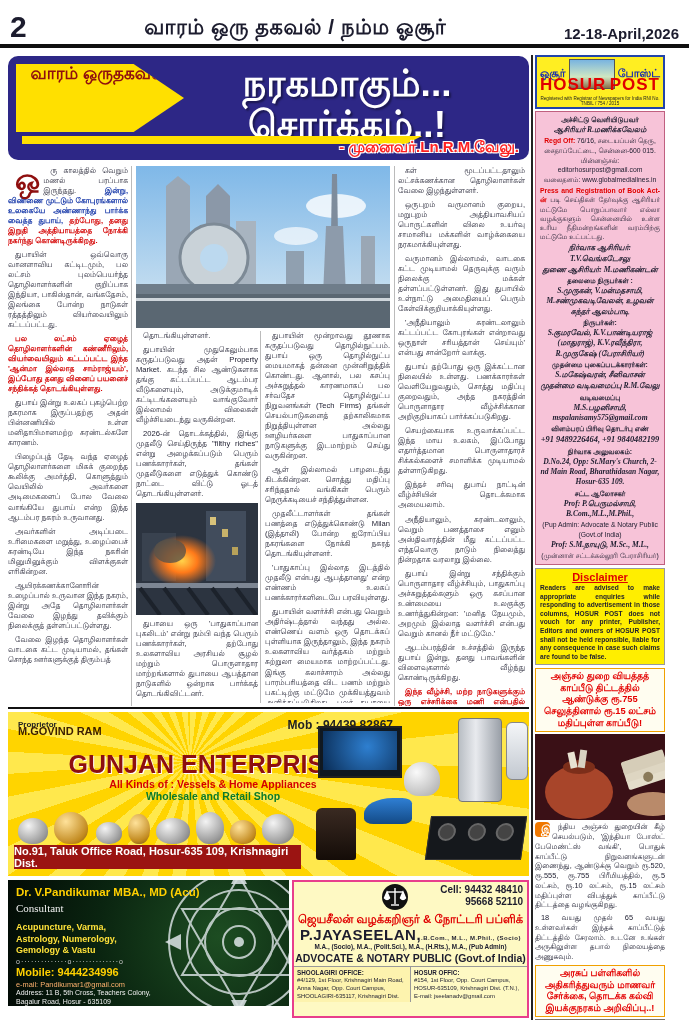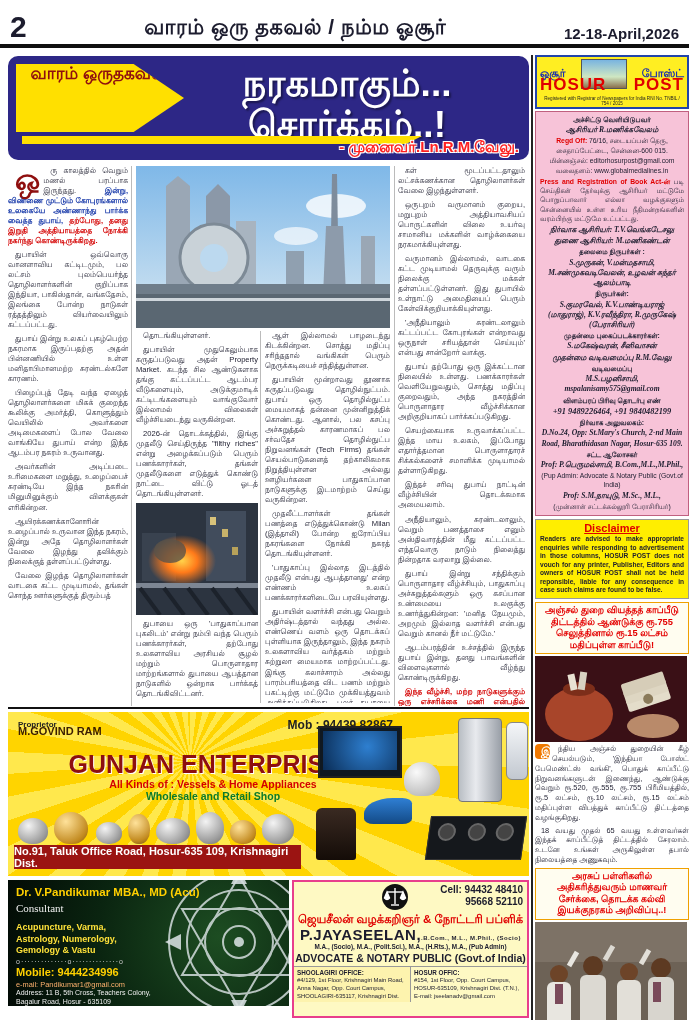--- a/index.html
+++ b/index.html
@@ -43,21 +43,21 @@
   .blue-b{color:#1436a8;font-weight:bold;}
   .red-b{color:#d40000;font-weight:bold;}
   p.red-b{color:#d40000;font-weight:bold;}
   .photo{position:relative;overflow:hidden;background:#ccc;}
   .dubai{width:254px;height:162px;}
   .fire{width:100%;height:112px;margin:2px 0 4px 0;}
 
   .hrule{position:absolute;left:8px;top:707px;width:521px;height:0;border-top:2px solid #111;}
 
   
-  .sidebar{position:absolute;left:531px;top:55px;width:158px;height:965px;border-left:2px solid #222;
+  .sidebar{position:absolute;left:531px;top:55px;width:134px;height:965px;border-left:2px solid #222;
            padding-left:2px;overflow:hidden;}
   .logo-box{border:2px solid #2244aa;background:#ffee22;padding:2px 3px 1px 3px;}
   .logo-row{display:flex;align-items:center;justify-content:space-between;}
   .logo-tam{color:#1a2fb0;font-weight:bold;font-size:11px;}
   .logo-en{color:#e00000;font-weight:bold;font-size:17px;letter-spacing:1px;}
   .logo-img{width:46px;height:30px;background:linear-gradient(#79b4e0,#cfe7c2 60%,#8a6f4c);
             border:1px solid #555;}
   .rni{font-size:4.6px;color:#222;text-align:center;margin-top:1px;}
 
   .pubbox{background:#f7c3d8;border:1px solid #c06080;margin-top:2px;padding:3px 4px;
@@ -171,20 +171,21 @@
     </div>
     <div class="mtitle">நரகமாகும்... சொர்க்கம்..!</div>
     <div class="ybar"></div>
     <div class="byline">- முனைவர்.Ln.R.M.வேலு.</div>
   </div>
 
   <main class="article">
     <div class="col col1">
       <p class="lead"><span class="dropcap">ஒ</span><span>ரு காலத்தில் வெறும் மணல் பரப்பாக இருந்தது.</span> <span class="blue-b">இன்று, விண்ணை முட்டும் கோபுரங்களால் உலகையே அண்ணாந்து பார்க்க வைத்த துபாய்,</span> <span class="red-b">தற்போது, தனது இறுதி அத்தியாயத்தை நோக்கி நகர்ந்து கொண்டிருக்கிறது.</span></p>
       <p>துபாயின் ஒவ்வொரு வானளாவிய கட்டிடமும், பல லட்சம் புலம்பெயர்ந்த தொழிலாளர்களின் குறிப்பாக இந்தியா, பாகிஸ்தான், வங்கதேசம், இலங்கை போன்ற நாடுகள் ரத்தத்திலும் வியர்வையிலும் கட்டப்பட்டது.</p>
+      <p class="red-b">பல லட்சம் ஏழைத் தொழிலாளர்களின் கண்ணீரிலும், வியர்வையிலும் கட்டப்பட்ட இந்த 'ஆன்மா இல்லாத சாம்ராஜ்யம்', இப்போது தனது வினைப் பயனைச் சந்திக்கத் தொடங்கியுள்ளது.</p>
       <p>துபாய் இன்று உலகப் புகழ்பெற்ற நகரமாக இருப்பதற்கு அதன் பின்னணியில் உள்ள மனிதாபிமானமற்ற சுரண்டல்களே காரணம்.</p>
       <p>பிழைப்புத் தேடி வந்த ஏழைத் தொழிலாளர்களை மிகக் குறைந்த கூலிக்கு அமர்த்தி, கொளுத்தும் வெயிலில் அவர்களை அடிமைகளைப் போல வேலை வாங்கியே துபாய் என்ற இந்த ஆடம்பர நகரம் உருவானது.</p>
       <p>அவர்களின் அடிப்படை உரிமைகளை மறுத்து, உழைப்பைச் சுரண்டியே இந்த நகரின் மினுமினுக்கும் விளக்குகள் எரிகின்றன.</p>
       <p>ஆயிரக்கணக்கானோரின் உழைப்பால் உருவான இந்த நகரம், இன்று அதே தொழிலாளர்கள் வேலை இழந்து தவிக்கும் நிலைக்குத் தள்ளப்பட்டுள்ளது.</p>
       <p>வேலை இழந்த தொழிலாளர்கள் வாடகை கட்ட முடியாமல், தங்கள் சொந்த ஊர்களுக்குத் திரும்பத்</p>
     </div>
 
     <div class="midwrap">
       <div class="photo dubai">
         <svg width="254" height="162" viewBox="0 0 254 162">
@@ -239,22 +240,22 @@
                 <line x1="52" y1="85" x2="72" y2="112"></line>
                   <line x1="76" y1="85" x2="96" y2="112"></line>
                 <line x1="100" y1="85" x2="120" y2="112"></line>
               </g>
             </svg>
           </div>
           <p>துபாயை ஒரு 'பாதுகாப்பான புகலிடம்' என்று நம்பி வந்த பெரும் பணக்காரர்கள், தற்போது உலகளாவிய அரசியல் சூழல் மற்றும் பொருளாதார மாற்றங்களால் துபாயை ஆபத்தான நாடுகளில் ஒன்றாக பார்க்கத் தொடங்கிவிட்டனர்.</p>
 
         </div>
         <div class="col col3">
+          <p>துபாயின் மூன்றாவது தூணாக கருதப்படுவது தொழில்நுட்பம். துபாய் ஒரு தொழில்நுட்ப மையமாகத் தன்னை முன்னிறுத்திக் கொண்டது. ஆனால், பல கசப்பு அச்சுறுத்தல் காரணமாகப் பல சர்வதேச தொழில்நுட்ப நிறுவனங்கள் (Tech Firms) தங்கள் செயல்பாடுகளைத் தற்காலிகமாக நிறுத்தியுள்ளன அல்லது ஊழியர்களை பாதுகாப்பான நாடுகளுக்கு இடமாற்றம் செய்து வருகின்றன.</p>
           <p>ஆள் இல்லாமல் பாழடைந்து கிடக்கின்றன. சொத்து மதிப்பு சரிந்ததால் வங்கிகள் பெரும் நெருக்கடியைச் சந்தித்துள்ளன.</p>
-          <p>துபாயின் மூன்றாவது தூணாக கருதப்படுவது தொழில்நுட்பம். துபாய் ஒரு தொழில்நுட்ப மையமாகத் தன்னை முன்னிறுத்திக் கொண்டது. ஆனால், பல கசப்பு அச்சுறுத்தல் காரணமாகப் பல சர்வதேச தொழில்நுட்ப நிறுவனங்கள் (Tech Firms) தங்கள் செயல்பாடுகளைத் தற்காலிகமாக நிறுத்தியுள்ளன அல்லது ஊழியர்களை பாதுகாப்பான நாடுகளுக்கு இடமாற்றம் செய்து வருகின்றன.</p>
           <p>முதலீட்டாளர்கள் தங்கள் பணத்தை எடுத்துக்கொண்டு Milan (இத்தாலி) போன்ற ஐரோப்பிய நகரங்களை நோக்கி நகரத் தொடங்கியுள்ளனர்.</p>
           <p>'பாதுகாப்பு இல்லாத இடத்தில் முதலீடு என்பது ஆபத்தானது' என்ற எண்ணம் உலகப் பணக்காரர்களிடையே பரவியுள்ளது.</p>
           <p>துபாயின் வளர்ச்சி என்பது வெறும் அதிர்ஷ்டத்தால் வந்தது அல்ல. எண்ணெய் வளம் ஒரு தொடக்கப் புள்ளியாக இருந்தாலும், இந்த நகரம் உலகளாவிய வர்த்தகம் மற்றும் சுற்றுலா மையமாக மாற்றப்பட்டது. இங்கு கலாச்சாரம் அல்லது பாரம்பரியத்தை விட பணம் மற்றும் பகட்டிற்கு மட்டுமே முக்கியத்துவம் அளிக்கப்படுகிறது. பலர் துபாயை 'ஆன்மா இல்லாத நாடு' (Soulless country) என்று விமர்சிப்பதுண்டு. அதற்கு காரணம், தொழிலாளர்களை சுரண்டி உருவாக்கப்பட்ட இந்தச் சாம்ராஜ்யம், இப்போது அதன் வினைப்பயனைச் சந்திக்கிறது.</p>
 
         </div>
       </div>
     </div>
 
     <div class="col col4">
       <p>கள் மூடப்பட்டதாலும் லட்சக்கணக்கான தொழிலாளர்கள் வேலை இழந்துள்ளனர்.</p>

